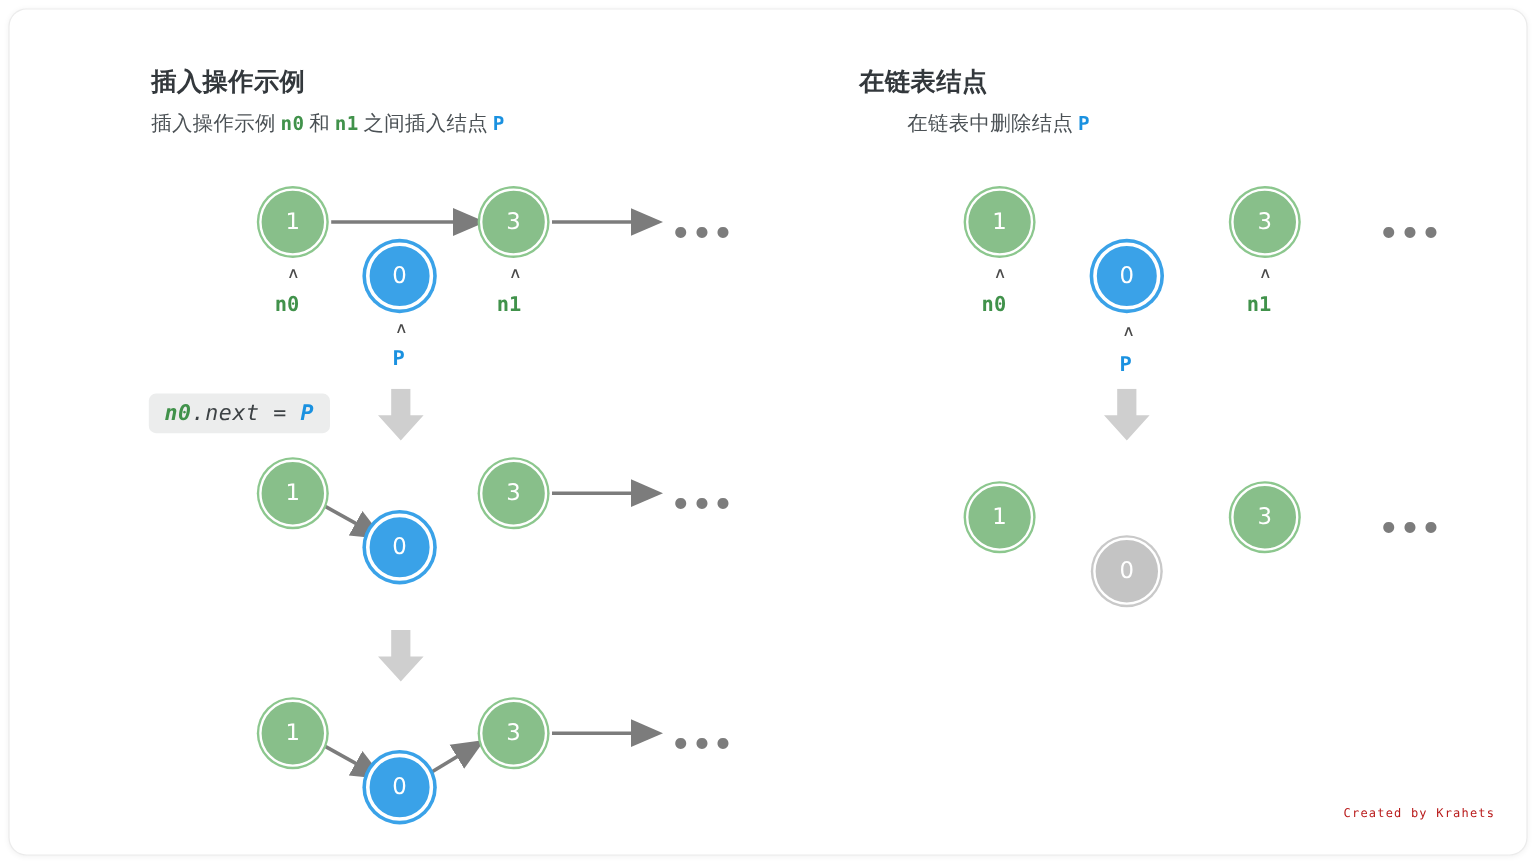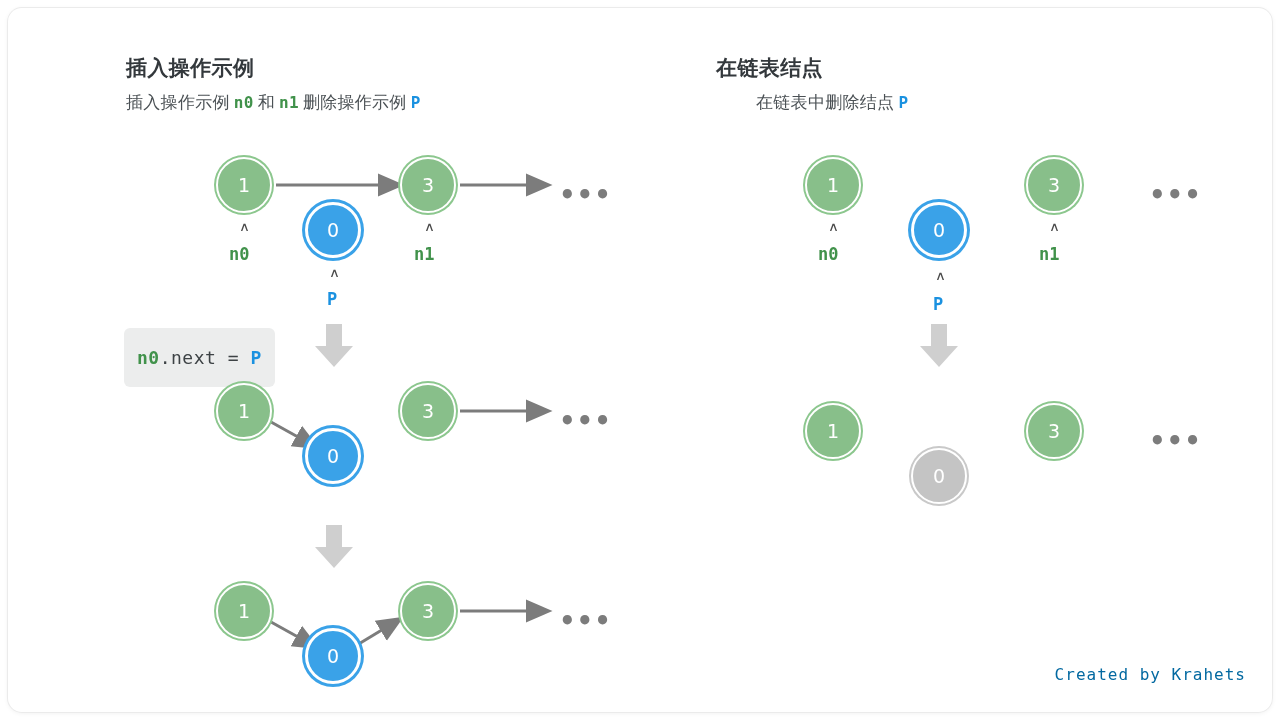--- a/index.html
+++ b/index.html
@@ -110,61 +110,62 @@
     color: #7c7c7c;
     line-height: 8px;
     letter-spacing: 1px;
   }
 
   
   .code-chip {
     position: absolute;
     background: #eceded;
     border-radius: 6px;
-    padding: 19px 13px;
+    padding: 6px 13px;
     font-family: "DejaVu Sans Mono", monospace;
     font-size: 18px;
     color: #3d4245;
     white-space: nowrap;
     letter-spacing: 0.5px;
+    font-style: italic;
   }
   .code-chip b { font-weight: bold; }
 
   
   .down-arrow { position: absolute; }
 
   svg.edges {
     position: absolute;
     left: 0; top: 0;
     width: 100%; height: 100%;
     overflow: visible;
     pointer-events: none;
   }
 
   #credit {
     position: absolute;
     right: 26px;
     bottom: 28px;
     font-family: "DejaVu Sans Mono", monospace;
-    font-size: 16px;
-    color: #0369a1;
+    font-size: 10px;
+    color: #b91c1c;
     letter-spacing: 1px;
   }
 </style>
 </head>
 <body>
 
 <div id="card">
 
   <div class="panel" id="panel-insert">
 
     <div class="panel-title" style="left:118px; top:46px;">插入操作示例</div>
 
     <div class="panel-subtitle" style="left:118px; top:83px;">
-      <span>插入操作示例</span><span class="mono g">n0</span><span>和</span><span class="mono g">n1</span><span>删除操作示例</span><span class="mono b">P</span>
+      <span>插入操作示例</span><span class="mono g">n0</span><span>和</span><span class="mono g">n1</span><span>之间插入结点</span><span class="mono b">P</span>
     </div>
 
     <svg class="edges">
       <defs>
         <marker id="ah" markerWidth="9" markerHeight="9" refX="7.5" refY="4.5" orient="auto">
           <path d="M0,0.6 L9,4.5 L0,8.4 Z" fill="#7c7c7c"></path>
         </marker>
         <marker id="ah-thin" markerWidth="8" markerHeight="8" refX="7" refY="4" orient="auto">
           <path d="M0,0.8 L8,4 L0,7.2 Z" fill="#d6d6d6"></path>
         </marker>

